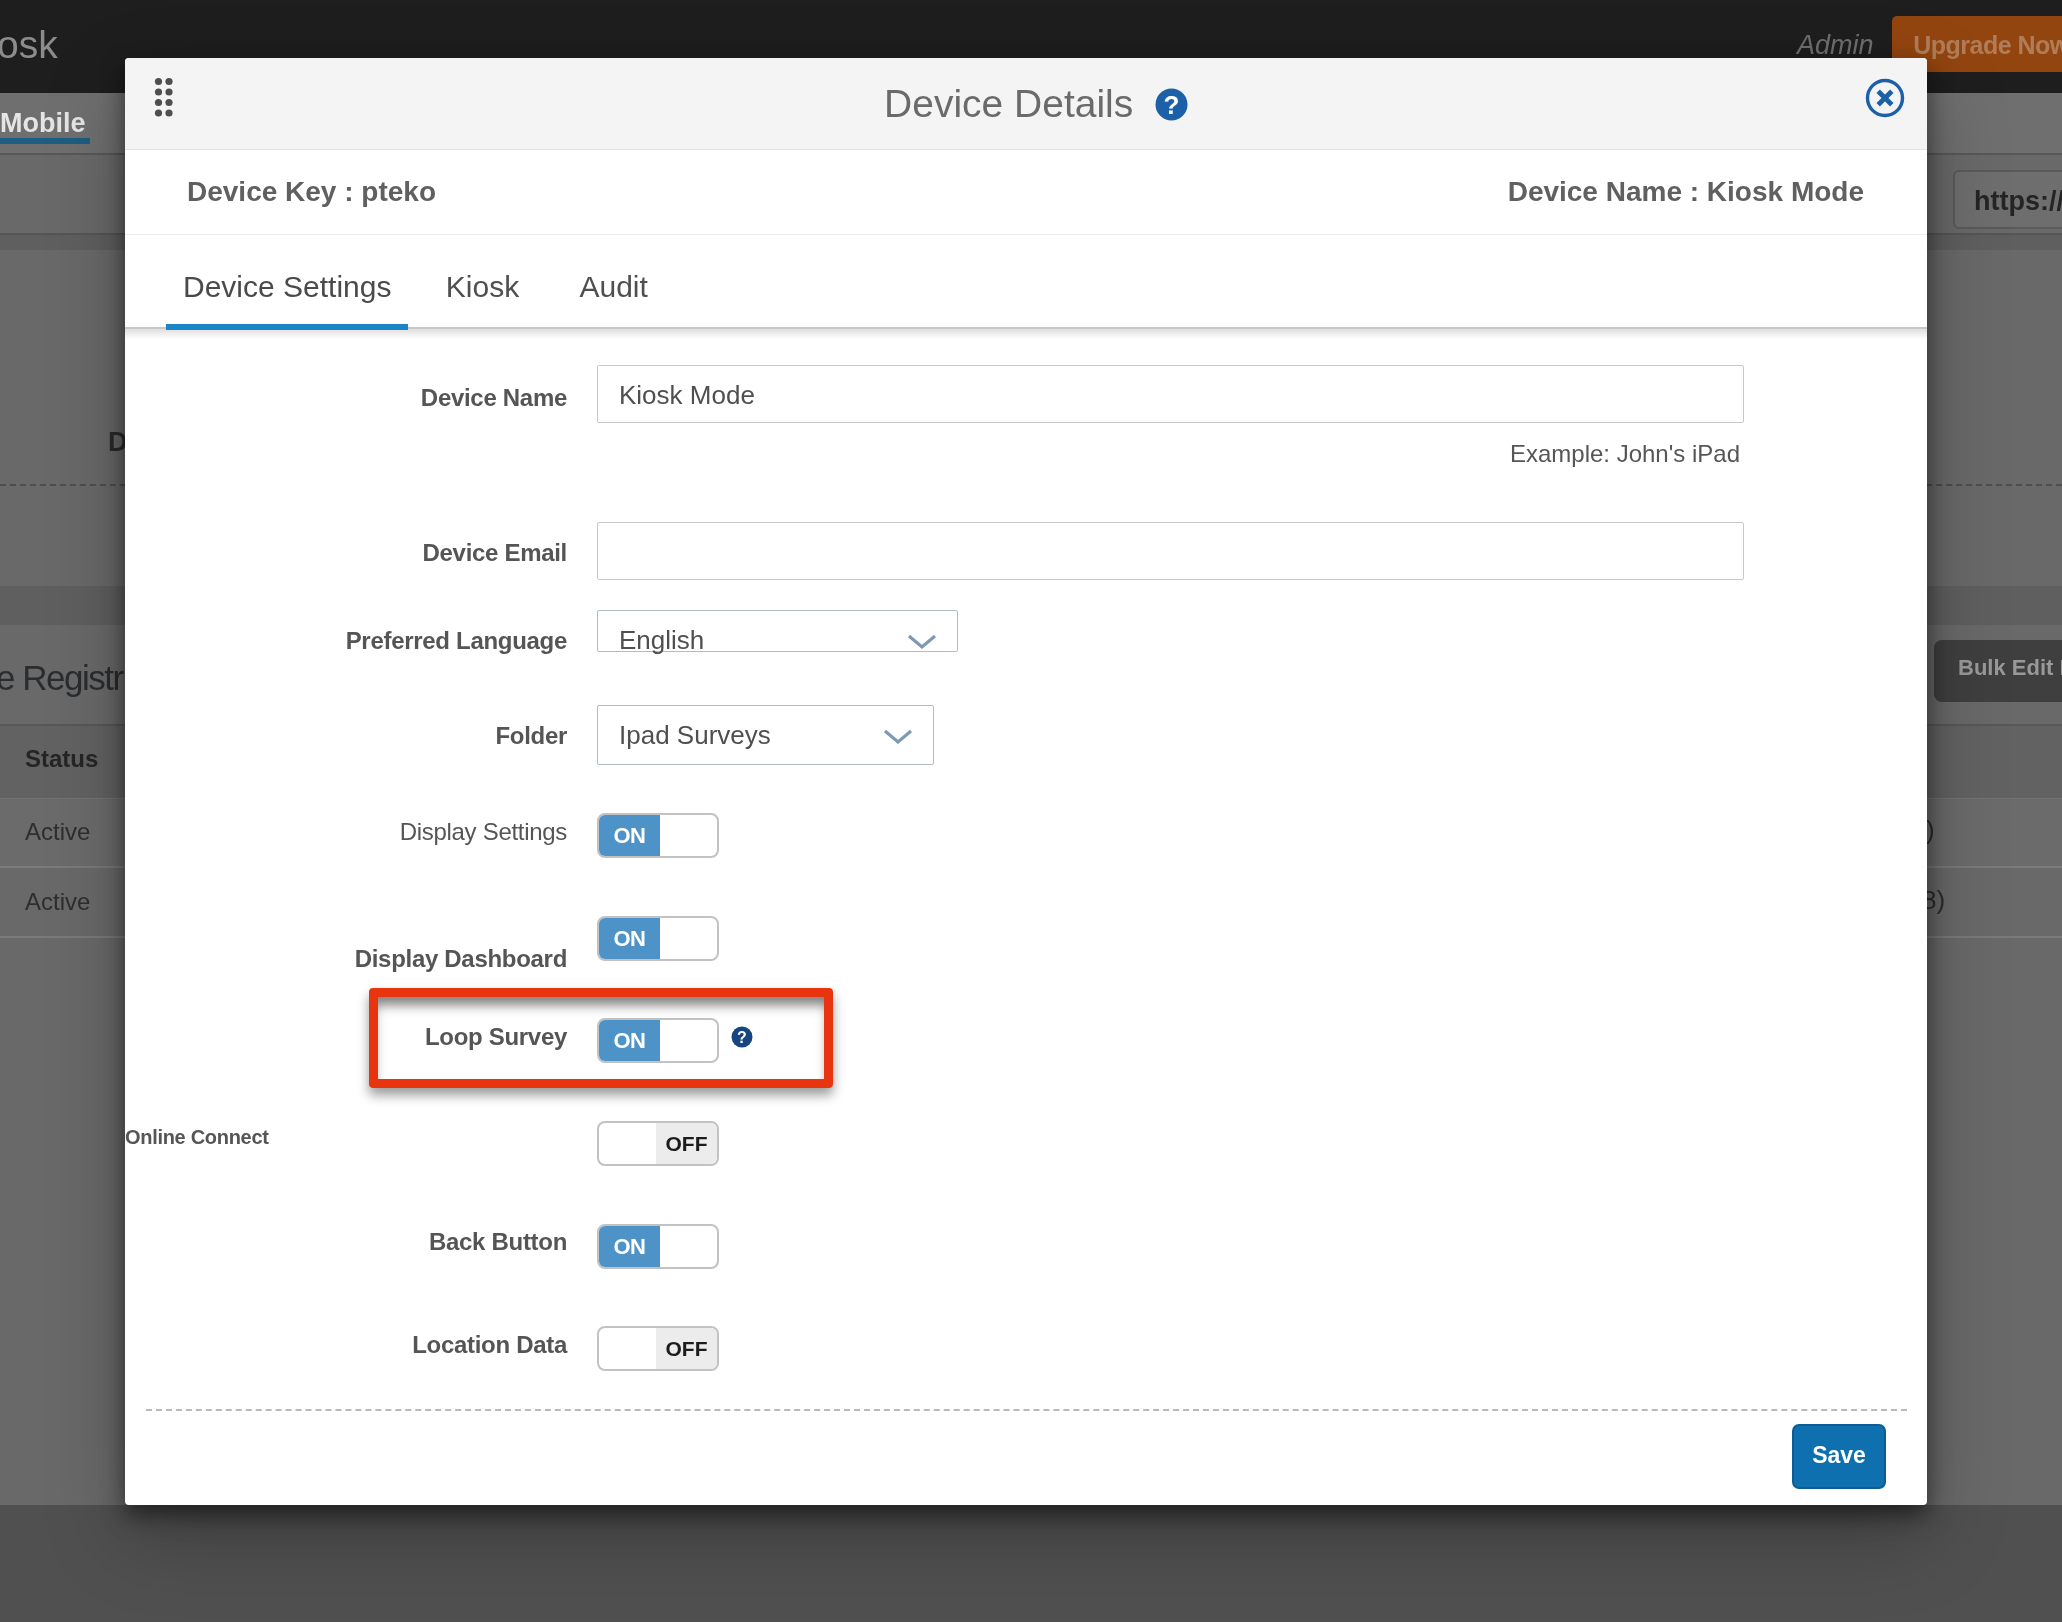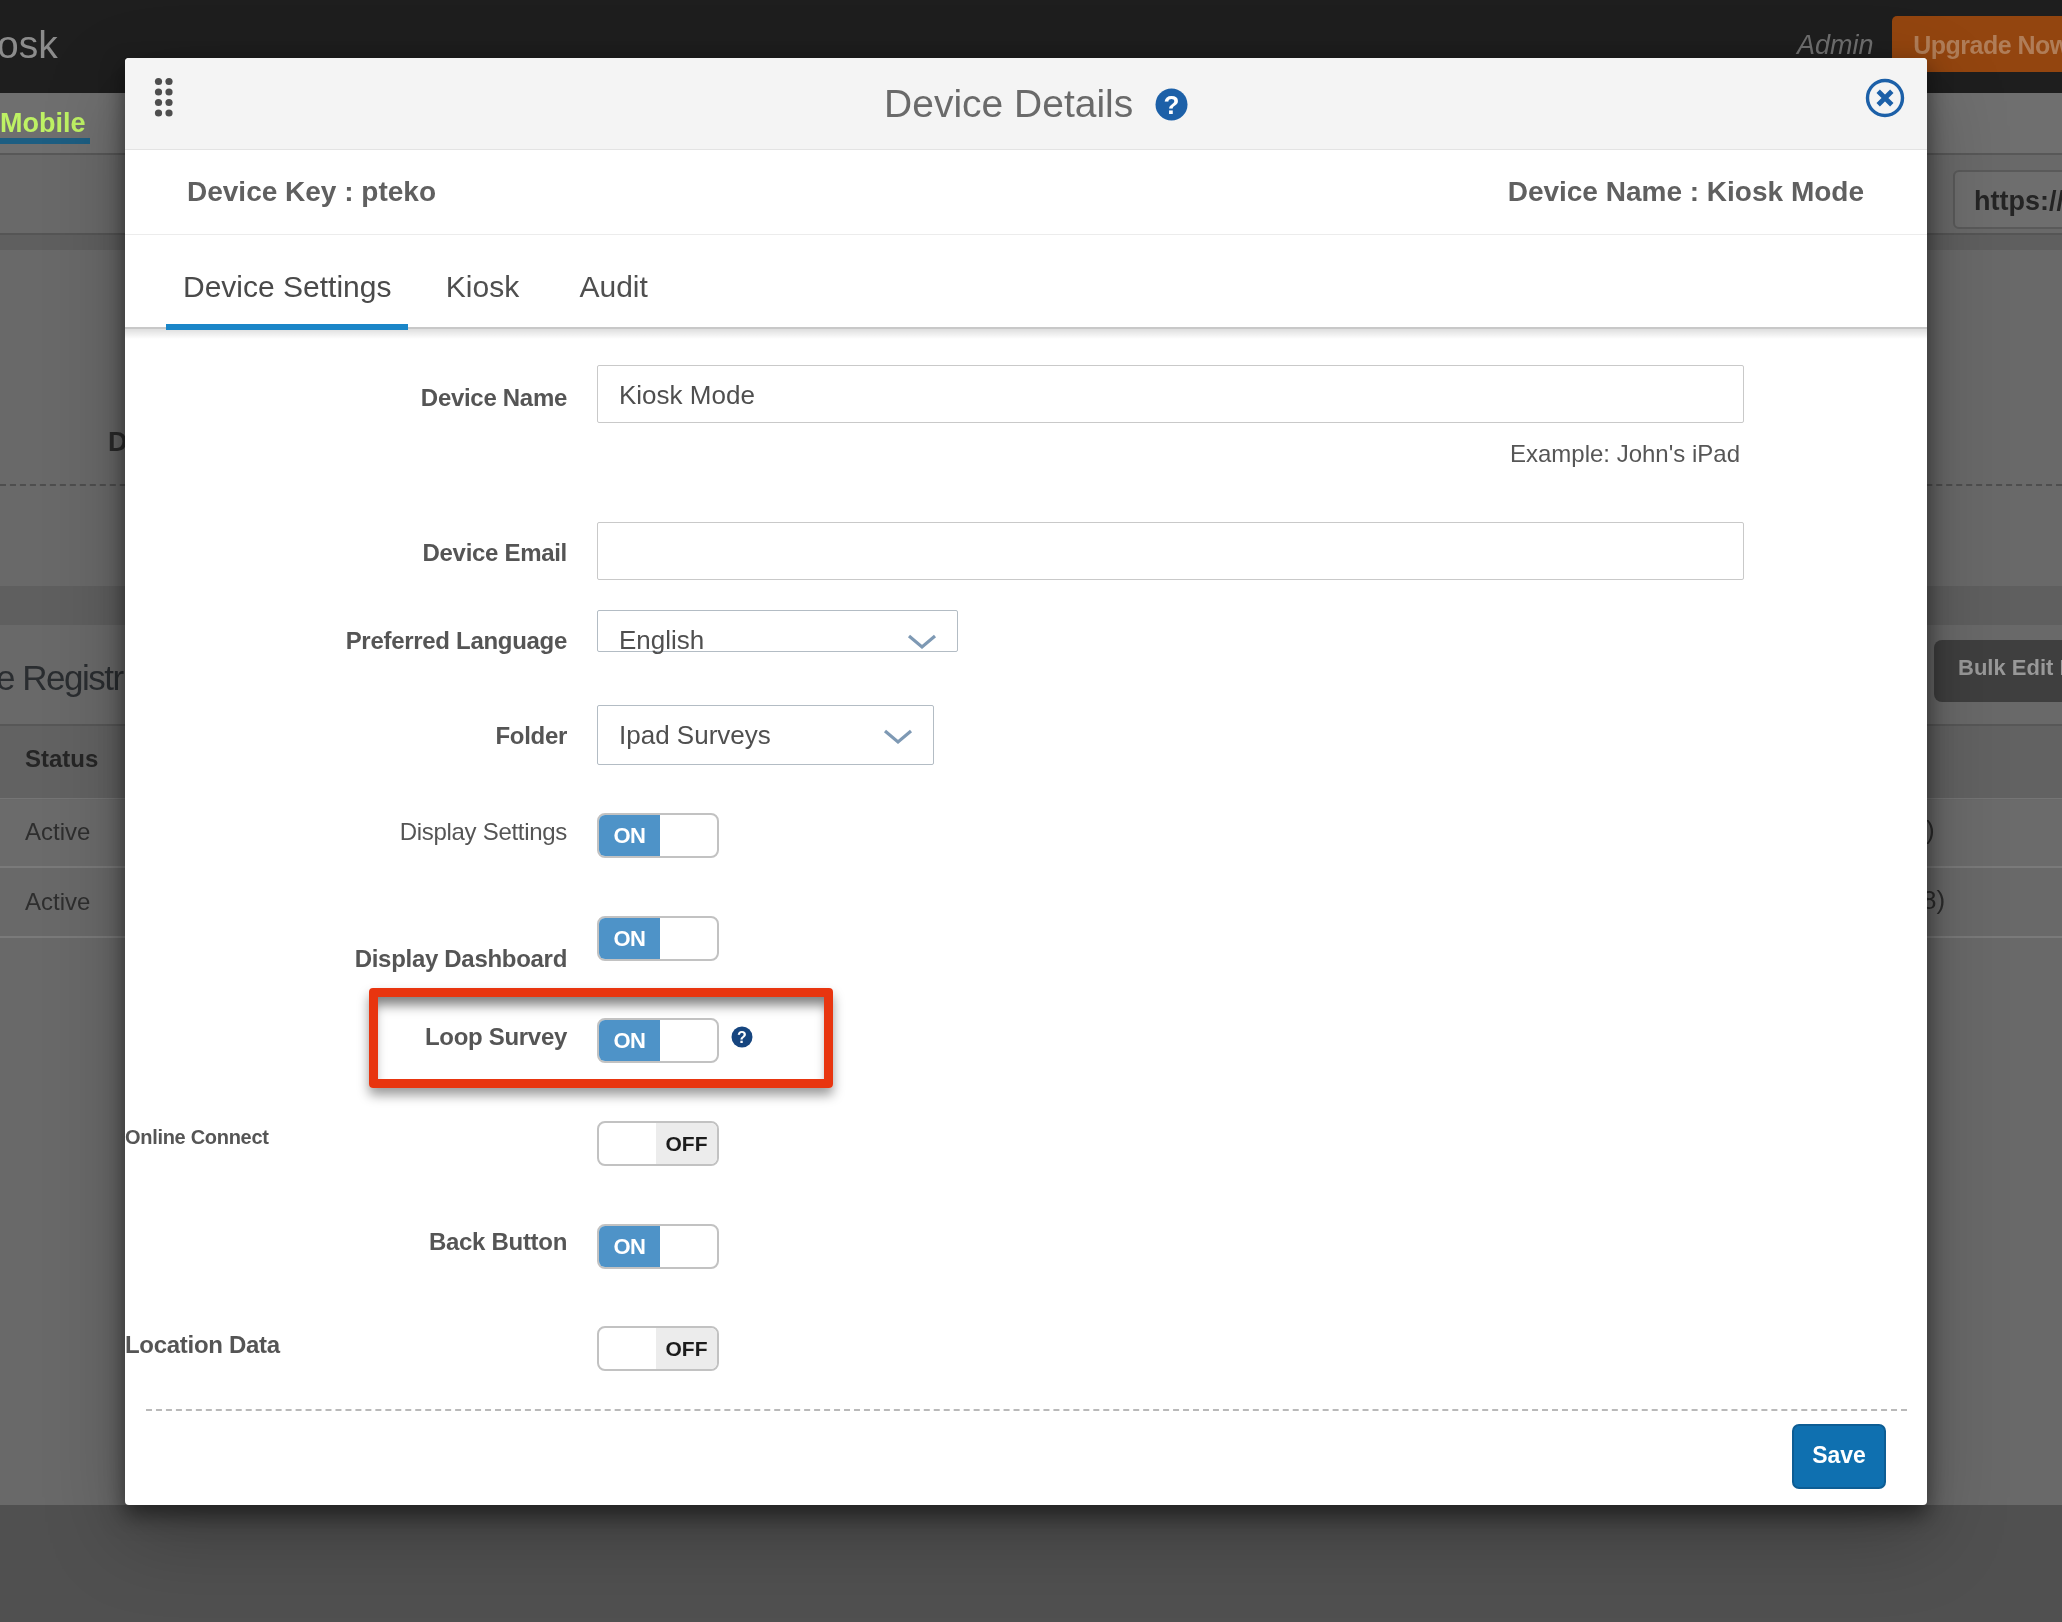--- a/index.html
+++ b/index.html
@@ -11,21 +11,21 @@
 <body>
 
 <div class="abs" style="left:0;top:0;width:2062px;height:93px;background:#1e1e1e;"></div>
 <div class="abs" style="left:-3px;top:23px;font-size:39px;color:#8c8c8c;">osk</div>
 <div class="abs" style="left:1797px;top:30px;font-size:27px;font-style:italic;color:#6f6f6f;">Admin</div>
 <div class="abs" style="left:1892px;top:16px;width:198px;height:56px;background:#93450f;border-radius:5px;overflow:hidden;">
   <div style="width:170px;text-align:center;margin:15px 0 0 14px;font-size:25px;font-weight:bold;color:#b07d58;white-space:nowrap;letter-spacing:-0.5px;">Upgrade Now</div>
 </div>
 
 <div class="abs" style="left:0;top:93px;width:2062px;height:62px;background:#6f6f6f;border-bottom:2px solid #585858;"></div>
-<div class="abs" style="left:0;top:108px;font-size:27px;font-weight:bold;color:#bef264;">Mobile</div>
+<div class="abs" style="left:0;top:108px;font-size:27px;font-weight:bold;color:#e5e5e5;">Mobile</div>
 <div class="abs" style="left:0;top:138px;width:90px;height:6px;background:#1d5e82;"></div>
 
 <div class="abs" style="left:0;top:233px;width:2062px;height:17px;background:#5f5f5f;border-top:2px solid #555;"></div>
 <div class="abs" style="left:108px;top:427px;font-size:27px;font-weight:bold;color:#2b2b2b;">De</div>
 <div class="abs" style="left:0;top:484px;width:2062px;height:0;border-top:2px dashed #4e4e4e;"></div>
 <div class="abs" style="left:0;top:586px;width:2062px;height:39px;background:#5f5f5f;"></div>
 <div class="abs" style="left:-4px;top:658px;font-size:35px;color:#2a2d30;letter-spacing:-1.5px;">e Registr</div>
 
 <div class="abs" style="left:1934px;top:640px;width:160px;height:62px;background:#3f3f3f;border-radius:8px;overflow:hidden;">
   <div style="margin:15px 0 0 24px;font-size:22px;font-weight:bold;color:#999;white-space:nowrap;">Bulk Edit D</div>
@@ -86,21 +86,21 @@
 
   <div class="abs" style="left:0;top:326px;width:442px;text-align:right;font-size:24px;font-weight:bold;color:#555;letter-spacing:-0.3px;">Device Name</div>
   <div class="abs" style="left:0;top:481px;width:442px;text-align:right;font-size:24px;font-weight:bold;color:#555;letter-spacing:-0.3px;">Device Email</div>
   <div class="abs" style="left:0;top:569px;width:442px;text-align:right;font-size:24px;font-weight:bold;color:#555;letter-spacing:-0.3px;">Preferred Language</div>
   <div class="abs" style="left:0;top:664px;width:442px;text-align:right;font-size:24px;font-weight:bold;color:#555;letter-spacing:-0.3px;">Folder</div>
   <div class="abs" style="left:0;top:760px;width:442px;text-align:right;font-size:24px;font-weight:normal;color:#555;letter-spacing:-0.3px;">Display Settings</div>
   <div class="abs" style="left:0;top:887px;width:442px;text-align:right;font-size:24px;font-weight:bold;color:#555;letter-spacing:-0.3px;">Display Dashboard</div>
   <div class="abs" style="left:0;top:965px;width:442px;text-align:right;font-size:24px;font-weight:bold;color:#555;letter-spacing:-0.3px;">Loop Survey</div>
   <div class="abs" style="left:0;top:1068px;width:442px;text-align:left;font-size:20px;font-weight:bold;color:#555;letter-spacing:-0.3px;">Online Connect</div>
   <div class="abs" style="left:0;top:1170px;width:442px;text-align:right;font-size:24px;font-weight:bold;color:#555;letter-spacing:-0.3px;">Back Button</div>
-  <div class="abs" style="left:0;top:1273px;width:442px;font-size:24px;font-weight:bold;color:#555;letter-spacing:-0.3px;">Location Data</div>
+  <div class="abs" style="left:0;top:1273px;width:442px;text-align:right;font-size:24px;font-weight:bold;color:#555;letter-spacing:-0.3px;">Location Data</div>
 
   <div class="abs" style="left:472px;top:382px;width:1143px;text-align:right;font-size:24px;color:#565656;">Example: John's iPad</div>
   <div class="abs" style="left:472px;top:307px;width:1147px;height:58px;border:1px solid #c9c9c9;border-radius:2px;">
     <div style="margin:14px 0 0 21px;font-size:26px;color:#4f4f4f;">Kiosk Mode</div>
   </div>
 
   <div class="abs" style="left:472px;top:464px;width:1147px;height:58px;border:1px solid #c9c9c9;border-radius:2px;"></div>
 
   <div class="abs" style="left:472px;top:552px;width:361px;height:42px;border:1px solid #b3bcc4;border-radius:2px;">
     <div style="margin:14px 0 0 21px;font-size:26px;color:#4f4f4f;">English</div>

